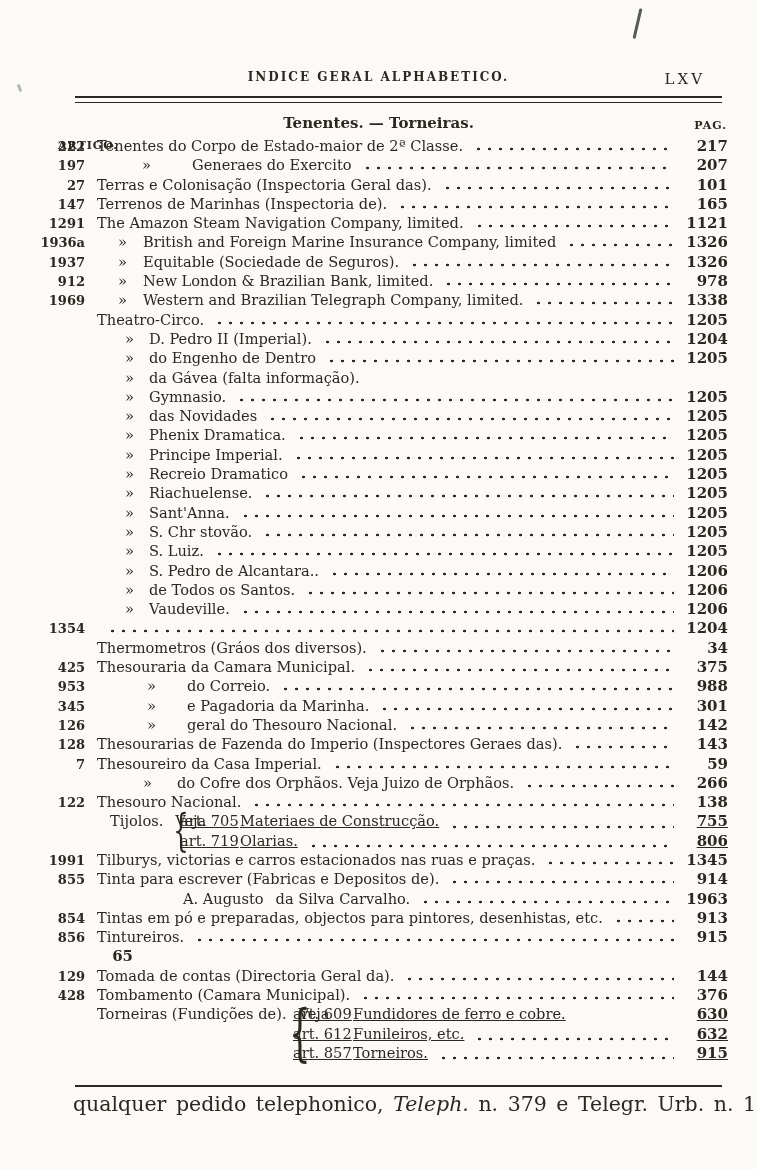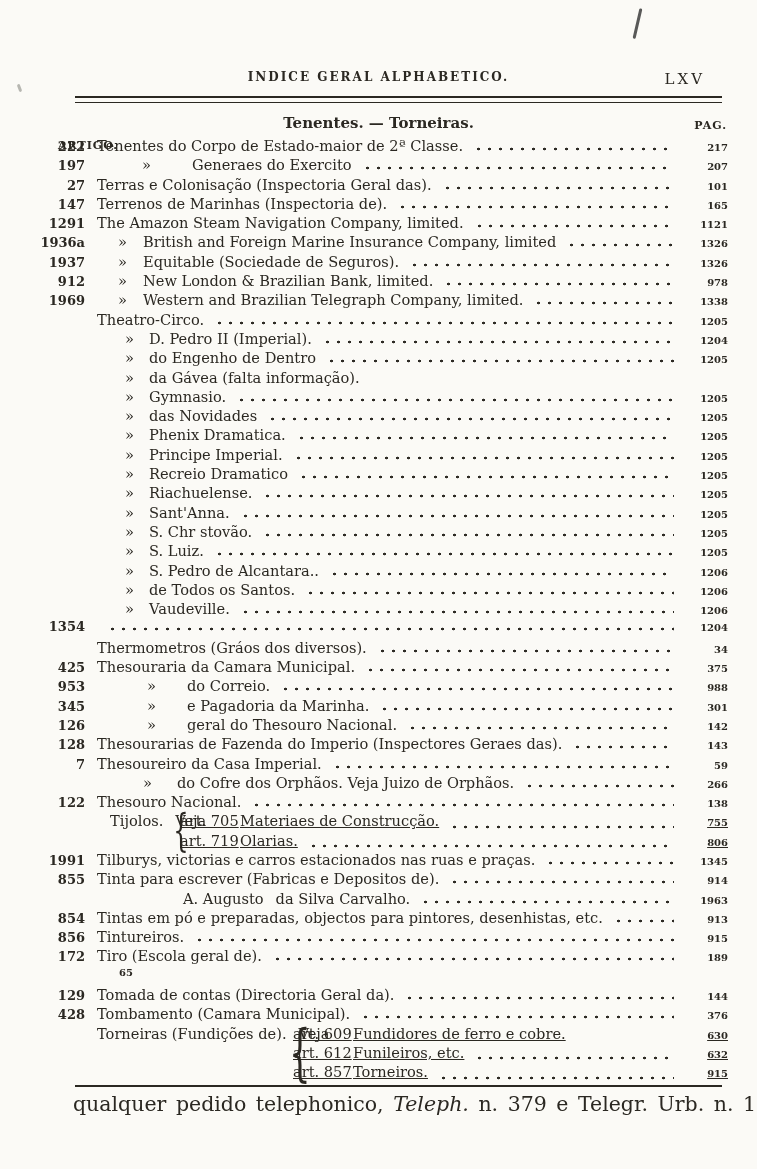--- a/index.html
+++ b/index.html
@@ -24,21 +24,21 @@
   .row{display:flex;align-items:baseline;height:19.3px;white-space:nowrap;}
   .art{width:45px;text-align:right;font-weight:bold;font-size:13px;flex:none;}
   .content{flex:1;display:flex;align-items:flex-end;margin-left:12px;min-width:0;}
   .content.group{display:block;position:relative;text-decoration:underline;}
   .marker{display:inline-block;flex:none;}
   .t{flex:none;}
   .leader{flex:1;height:4px;align-self:flex-end;margin:0 6px 3px 8px;
     background-image:radial-gradient(circle,#2e2b25 1.25px,transparent 1.6px);
     background-size:11px 4px;background-repeat:repeat-x;background-position:2px 100%;}
   .spacer{flex:1;}
-  .pag{width:48px;text-align:right;font-weight:bold;font-size:10px;flex:none;}
+  .pag{width:48px;text-align:right;font-weight:bold;font-size:15px;flex:none;}
   
   .glabel{position:absolute;top:0;}
   .brace{position:absolute;top:50%;transform:translateY(-52%) scaleX(.55);
     font-weight:normal;line-height:1;}
   .brace.n2{font-size:44px;}
   .brace.n3{font-size:62px;}
   .stack{display:block;}
   .mini{display:flex;align-items:baseline;height:19.3px;}
   .pre{width:60px;flex:none;}
   
@@ -424,28 +424,20 @@
       </span>
       <span class="pag">913</span>
     </div>
     <div class="row">
       <span class="art">856</span>
       <span class="content">
         <span class="t">Tintureiros.</span>
         <span class="leader"></span>
       </span>
       <span class="pag">915</span>
-    </div>
-    <div class="row">
-      <span class="art">172</span>
-      <span class="content">
-        <span class="t">Tiro (Escola geral de).</span>
-        <span class="leader"></span>
-      </span>
-      <span class="pag">189</span>
     </div>
     <div class="row">
       <span class="art"></span>
       <span class="pag">65</span>
     </div>
     <div class="row">
       <span class="art">129</span>
       <span class="content">
         <span class="t">Tomada de contas (Directoria Geral da).</span>
         <span class="leader"></span>

